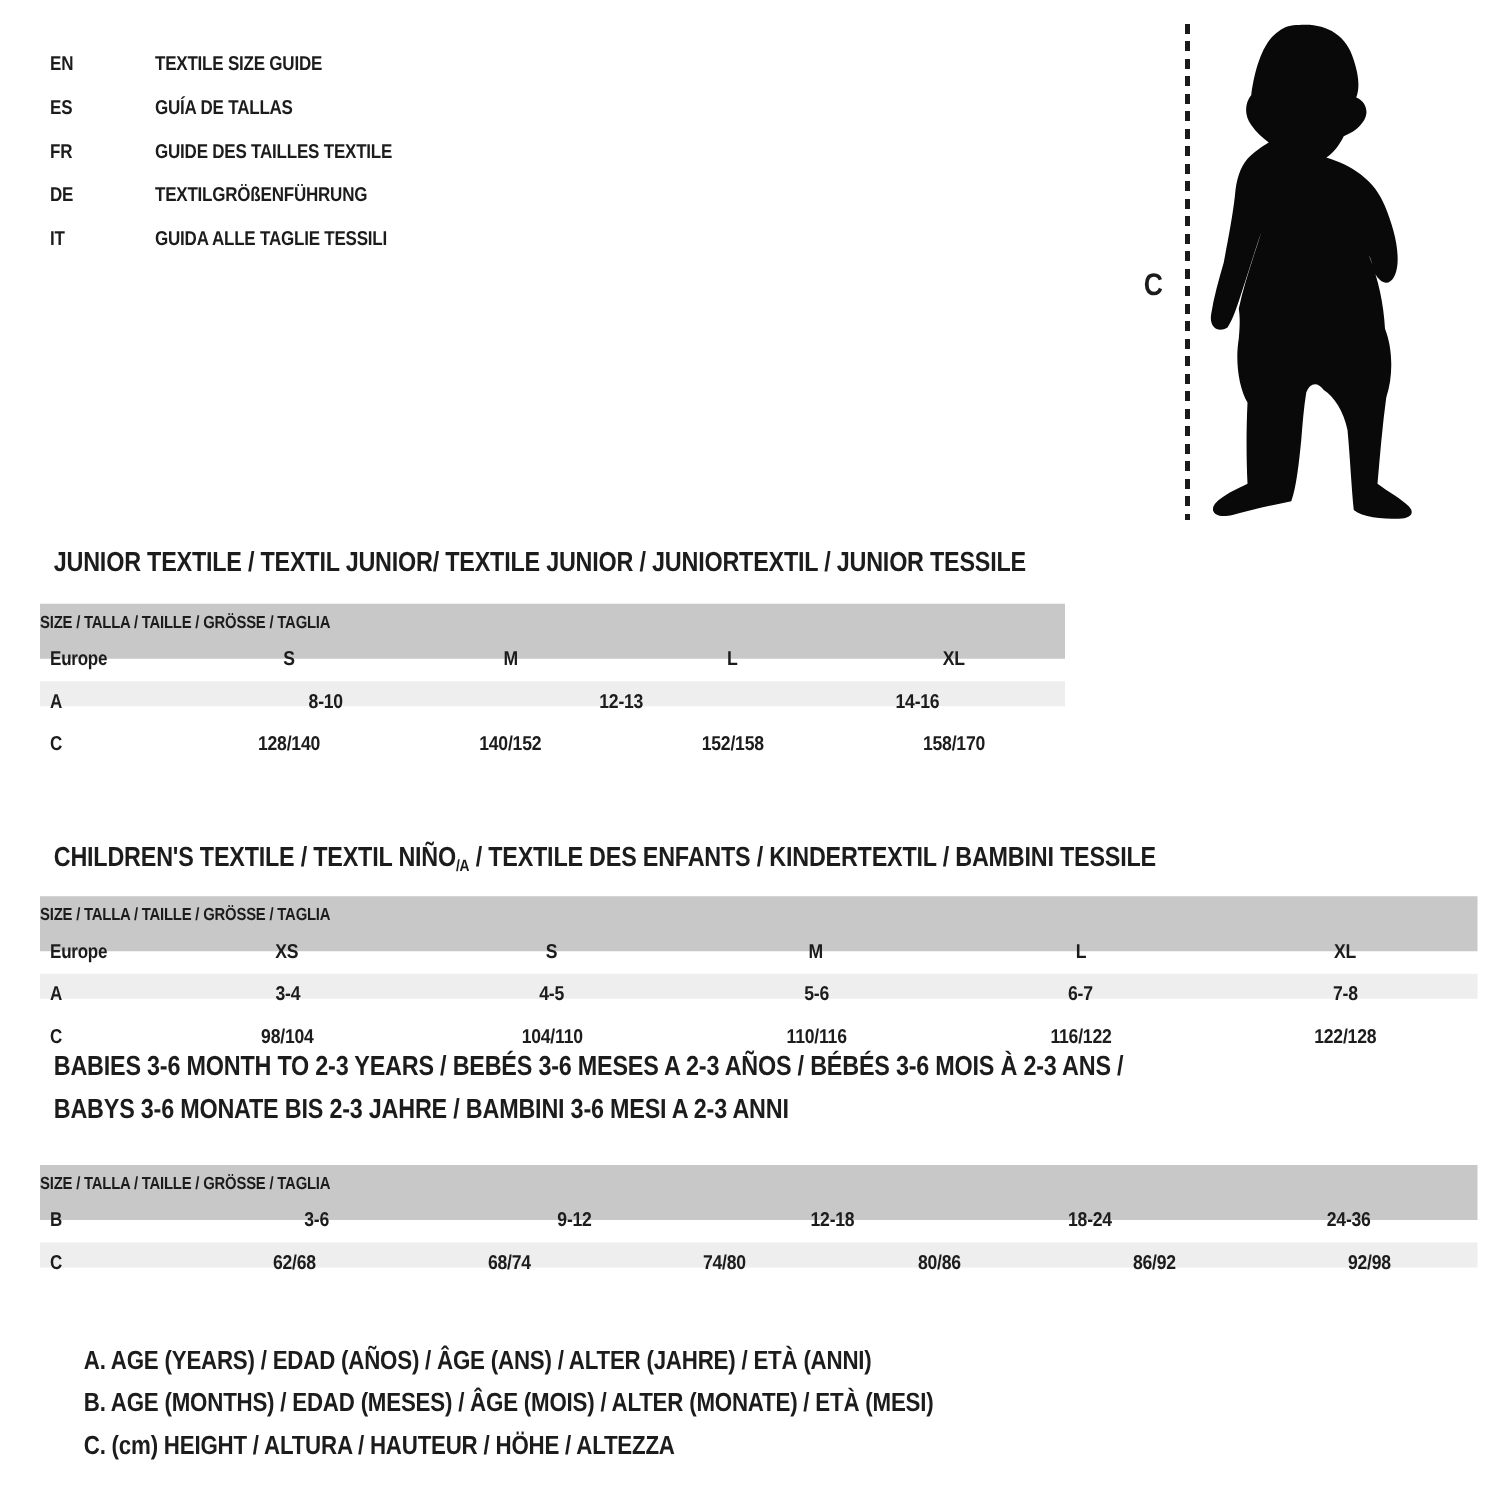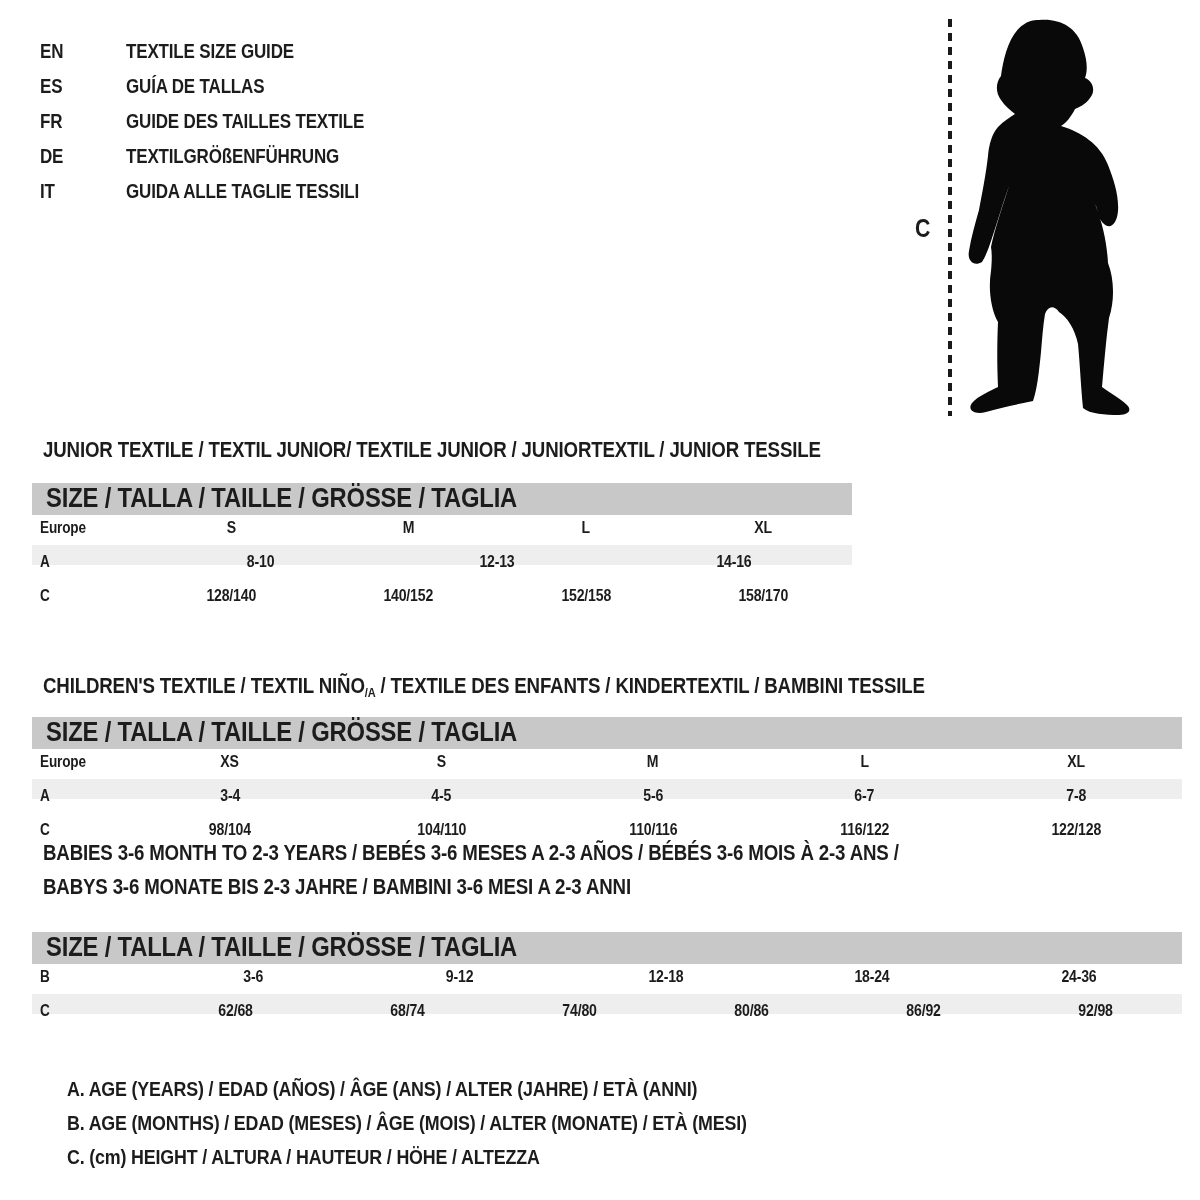--- a/index.html
+++ b/index.html
@@ -10,21 +10,21 @@
     color:#1c1c1c; font-weight:700;
   }
   .canvas { position:absolute; inset:0; }
 
   
   .cond   { display:inline-block; transform:scaleX(0.85); transform-origin:0 50%; white-space:nowrap; letter-spacing:-0.2px; }
   .cond-c { display:inline-block; transform:scaleX(0.88); transform-origin:50% 50%; white-space:nowrap; letter-spacing:-0.2px; }
 
   
   .lang-list { position:absolute; left:40px; top:34px; }
-  .lang-row  { height:35px; line-height:35px; font-size:20px; }
+  .lang-row  { height:35px; line-height:35px; font-size:16px; }
   .lang-code { display:inline-block; width:80px; vertical-align:top; }
   .lang-title{ display:inline-block; vertical-align:top; }
 
   
   .dash-line { position:absolute; left:948px; top:19px; width:4px; height:397px;
                background:repeating-linear-gradient(to bottom,#1a1a1a 0 8px,transparent 8px 14px); }
   .c-label   { position:absolute; left:915px; top:214px; font-size:25px; }
   .toddler   { position:absolute; left:962px; top:18px; width:172px; height:400px; }
   .toddler path { fill:#090909; }
 
@@ -32,22 +32,22 @@
   .section   { position:absolute; }
   .sec1 { left:32px; top:438px; width:820px;  height:176px; }
   .sec2 { left:32px; top:636px; width:1150px; height:176px;margin-top:36px; }
   .sec3 { left:32px; top:841px; width:1150px; height:188px; }
 
   .sec-title { position:absolute; left:11px; top:0; font-size:22px; line-height:24px;text-align:right; }
   .sec-title .sub { font-size:13px; vertical-align:-4px; }
   .t2 .sec-title { top:2px; }
   .line2 { top:34px; }
 
-  .size-bar  { position:absolute; left:0; width:100%; height:32px; line-height:29px;
-               font-size:28px; padding-left:14px; }
+  .size-bar  { position:absolute; left:0; width:100%; height:44px; line-height:29px;
+               font-size:14px; padding-left:0; }
   .sec1 .size-bar { top:45px; }
   .sec2 .size-bar { top:45px; }
   .sec3 .size-bar { top:91px; }
 
   .trow { position:absolute; left:0; width:100%; height:20px; line-height:34px;
           display:flex; font-size:16px; }
   .rlabel { padding-left:8px; }
   .sec1 .rlabel { width:110px; }
   .sec2 .rlabel { width:92px;  }
   .sec3 .rlabel { width:118px; }

